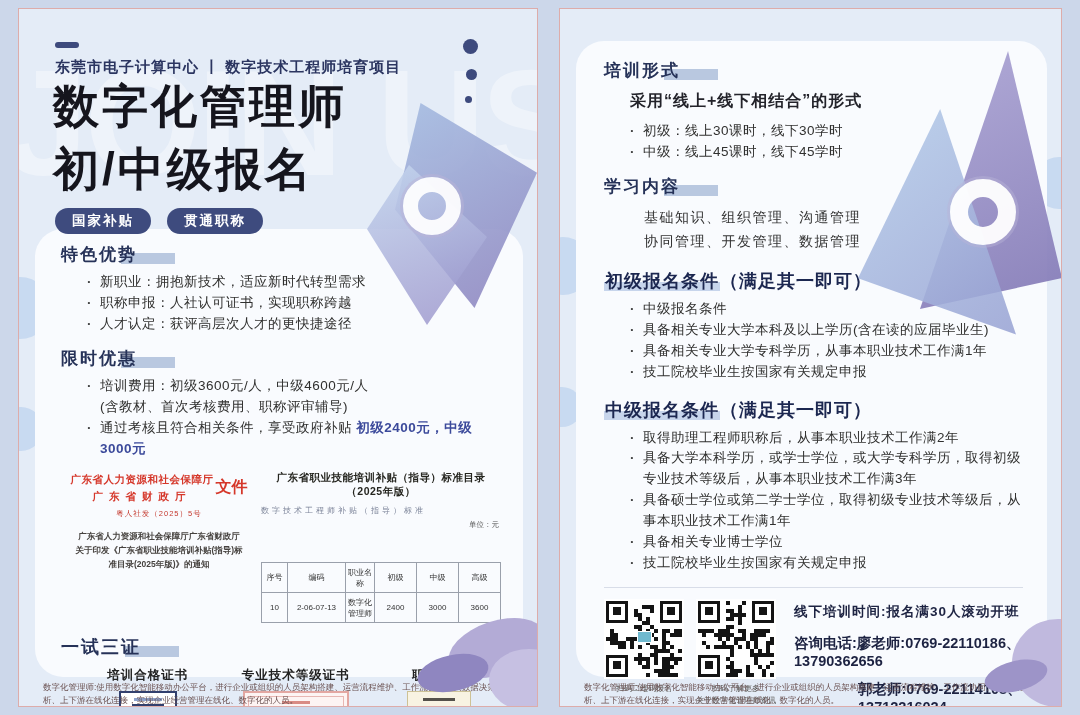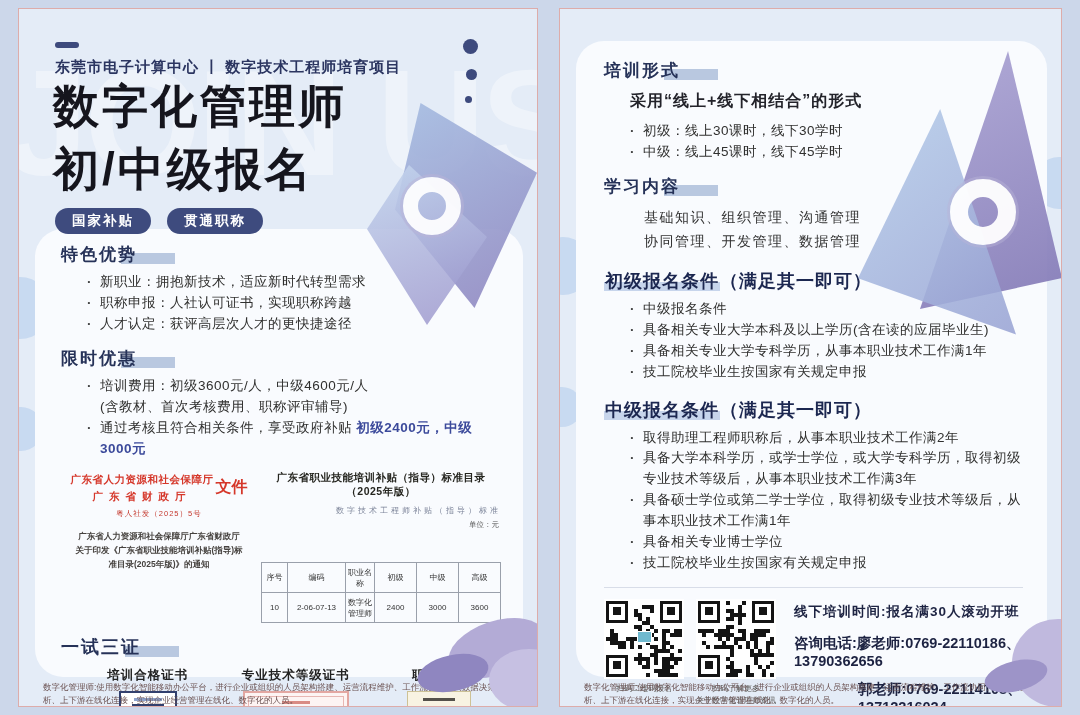--- a/index.html
+++ b/index.html
@@ -58,21 +58,21 @@
   .red-doc { width:180px; text-align:center; flex:none;margin-left:8px; }
   .red-top { display:flex; align-items:center; justify-content:center; color:#d5372a; font-weight:bold; }
   .org1 { font-size:10.5px; letter-spacing:.5px; line-height:1.55; }
   .org2 { font-size:10.5px; letter-spacing:6px; line-height:1.55; }
   .suffix { font-size:16px; margin-left:2px; color:#d5372a; }
   .doc-no { font-size:7.5px; color:#c4392e; margin-top:5px; letter-spacing:1px; }
   .doc-title { font-size:8.5px; color:#46423f; margin:10px 6px 0; line-height:1.65; font-weight:bold; }
 
   .tbl-block { flex:1; margin-left:12px; }
   .tbl-title { font-size:10.5px; font-weight:bold; color:#25251f; text-align:center; letter-spacing:.5px; }
-  .tbl-sub { font-size:8px; color:#7c8499; text-align:right; letter-spacing:3px; margin-top:6px; }
+  .tbl-sub { font-size:8px; color:#7c8499; text-align:left; letter-spacing:3px; margin-top:6px; }
   .tbl-unit { font-size:7.5px; color:#555; text-align:right; margin:4px 2px 1px 0; }
   table { width:100%; border-collapse:collapse;margin-top:32px; }
   th, td { border:1px solid #9aa0ab; font-size:8px; padding:3.5px 1px; text-align:center; color:#333; font-weight:normal; }
   .c0 { width:26px; } .c1 { width:58px; } .c3,.c4,.c5 { width:42px; }
 
   
   .certs-h .ht { font-size:18px; }
   .cert-row { display:flex; margin-top:8px; padding-left:20px; }
   .cert-col { display:flex; flex-direction:column; align-items:center; }
   .cc1 { width:140px; } .cc2 { width:170px; } .cc3 { width:130px; }

